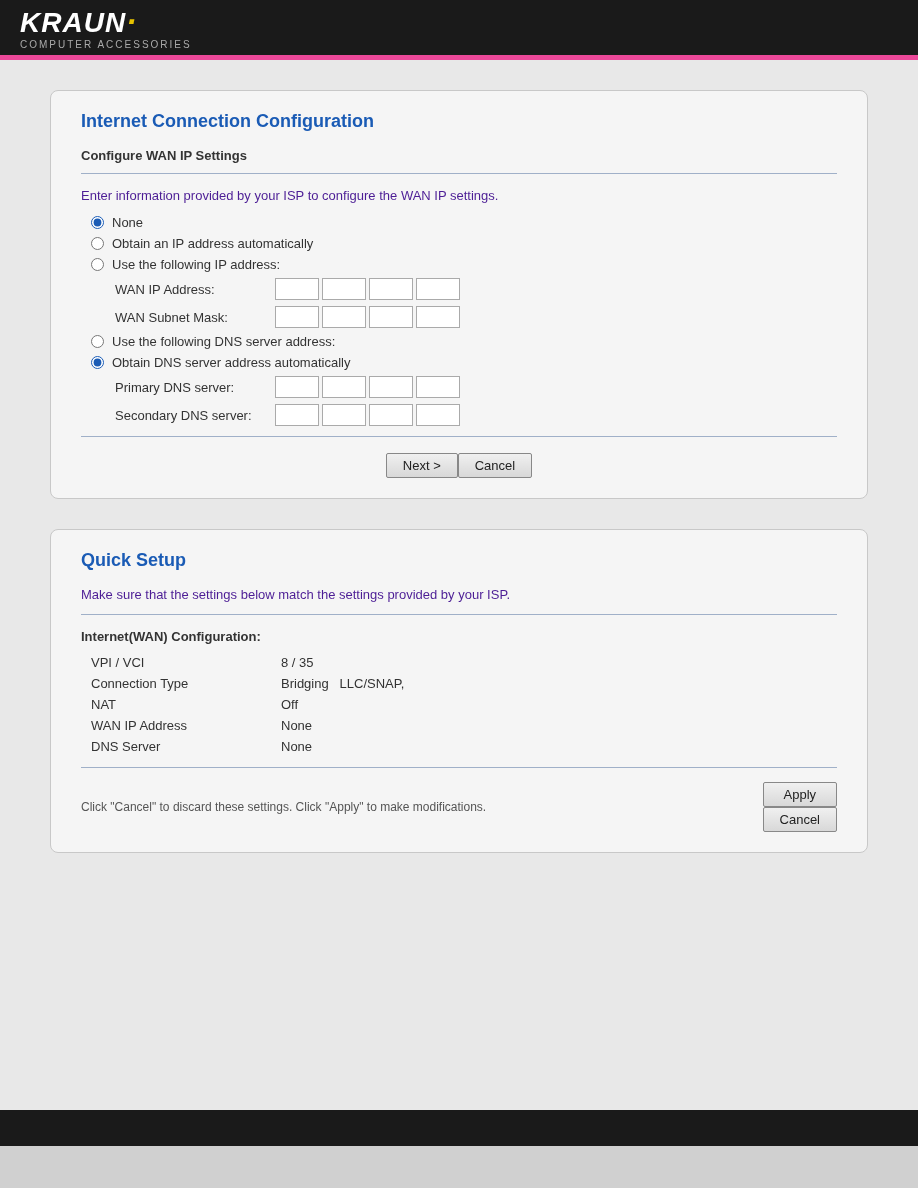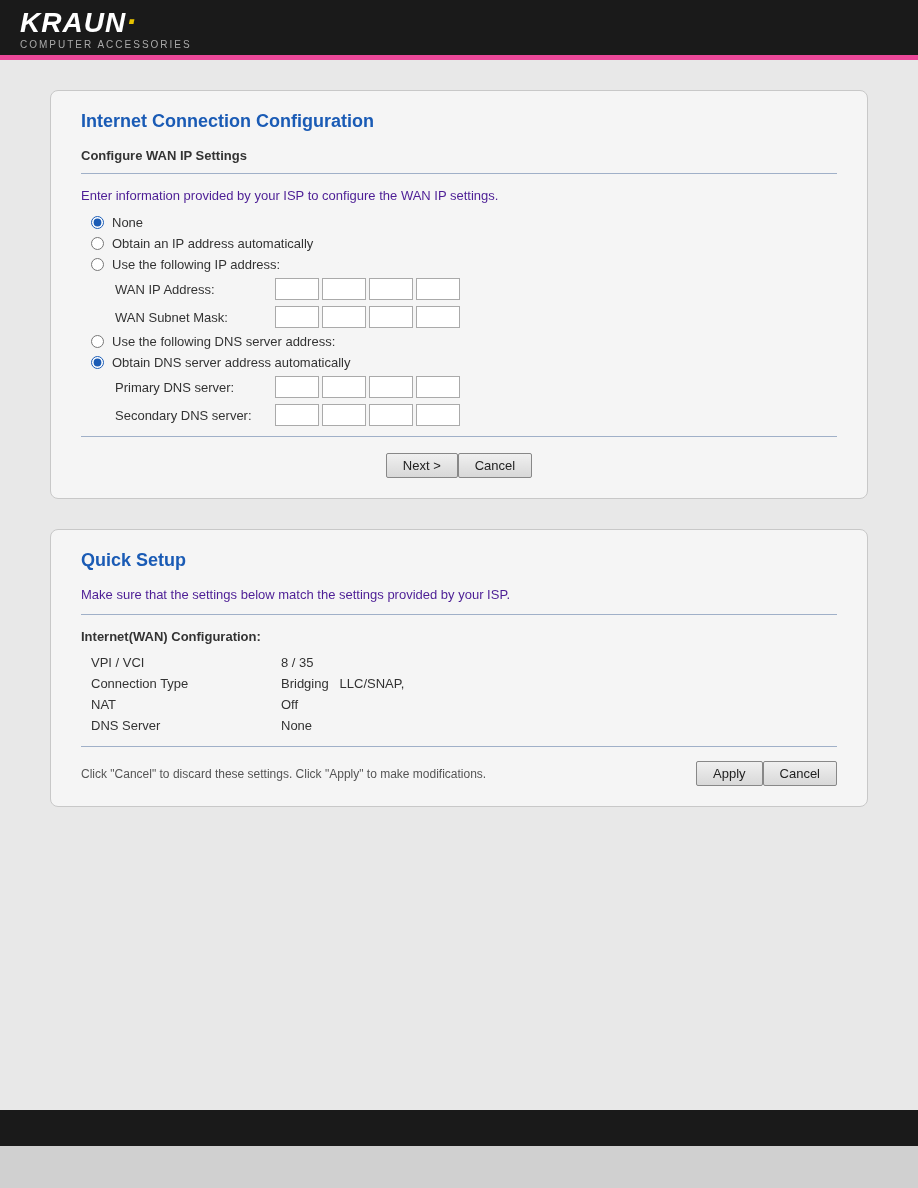--- a/index.html
+++ b/index.html
@@ -286,31 +286,35 @@
         </tr>
         <tr>
           <td>Connection Type</td>
           <td>Bridging&nbsp;&nbsp;&nbsp;LLC/SNAP,</td>
         </tr>
         <tr>
           <td>NAT</td>
           <td>Off</td>
         </tr>
         <tr>
+          <td>WAN IP Address</td>
+          <td>None</td>
+        </tr>
+        <tr>
           <td>DNS Server</td>
           <td>None</td>
         </tr>
       </tbody>
     </table>
 
     <hr class="divider">
 
     <div style="display:flex; align-items:center; justify-content:space-between; margin-top:8px;">
       <span class="footer-note">Click "Cancel" to discard these settings. Click "Apply" to make modifications.</span>
-      <div class="button-row" style="margin-top:0;">
+      <div class="button-row" style="margin-top:0;flex-direction:column;">
         <button class="btn">Apply</button>
         <button class="btn">Cancel</button>
       </div>
     </div>
 
   </div>
 
 </div>
 
 <div class="footer-bar"></div>

